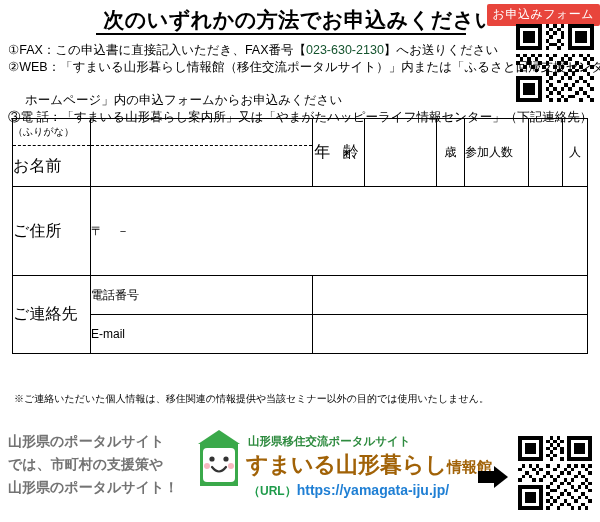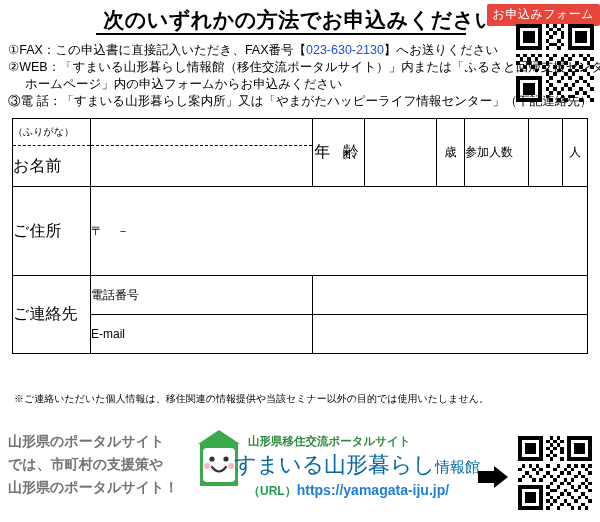--- a/index.html
+++ b/index.html
@@ -66,23 +66,24 @@
     top: 42px;
     width: 500px;
     font-size: 12.5px;
     line-height: 17px;
   }
   .instructions .line {
     white-space: nowrap;
   }
   .instructions .indent {
     padding-left: 17px;
+    margin-top: 16px;
   }
   .red {
-    color: #1d4ed8;
+    color: #14532d;
   }
 
   
   .form-table {
     position: absolute;
     left: 12px;
     top: 118px;
     width: 575px;
     border-collapse: collapse;
     table-layout: fixed;
@@ -167,25 +168,25 @@
   .portal-small {
     position: absolute;
     left: 248px;
     top: 10px;
     font-size: 11.5px;
     color: #2e8b3f;
     font-weight: bold;
   }
   .portal-big {
     position: absolute;
-    left: 234px;
+    left: 246px;
     top: 26px;
     font-size: 22px;
-    font-weight: normal;
-    color: #0369a1;
+    font-weight: bold;
+    color: #a16207;
     letter-spacing: 0px;
   }
   .portal-big .sub {
     font-size: 15px;
   }
   .portal-url {
     position: absolute;
     left: 248px;
     top: 58px;
     font-size: 14px;

